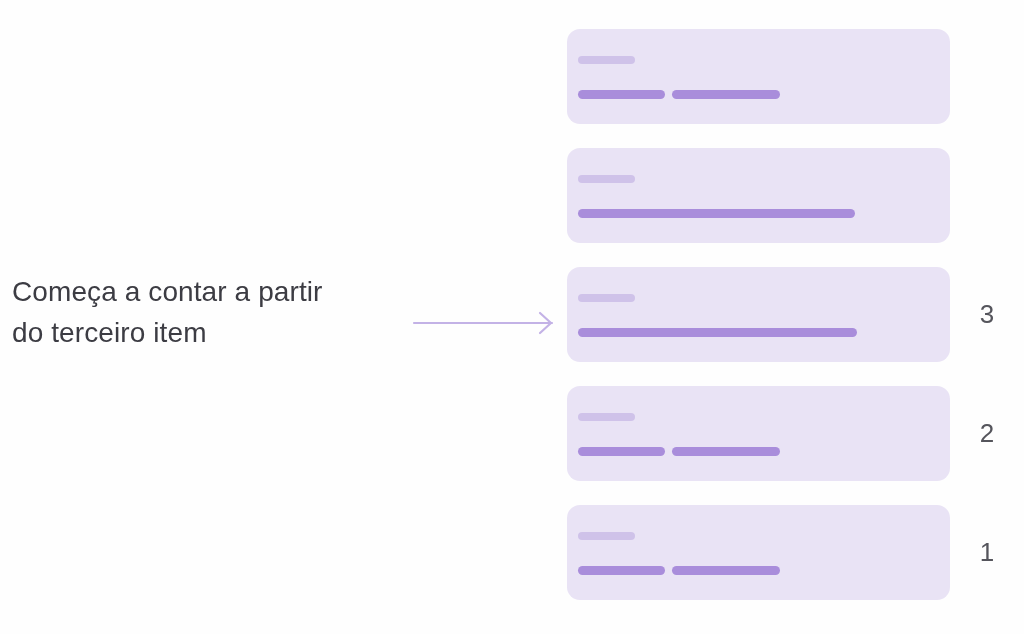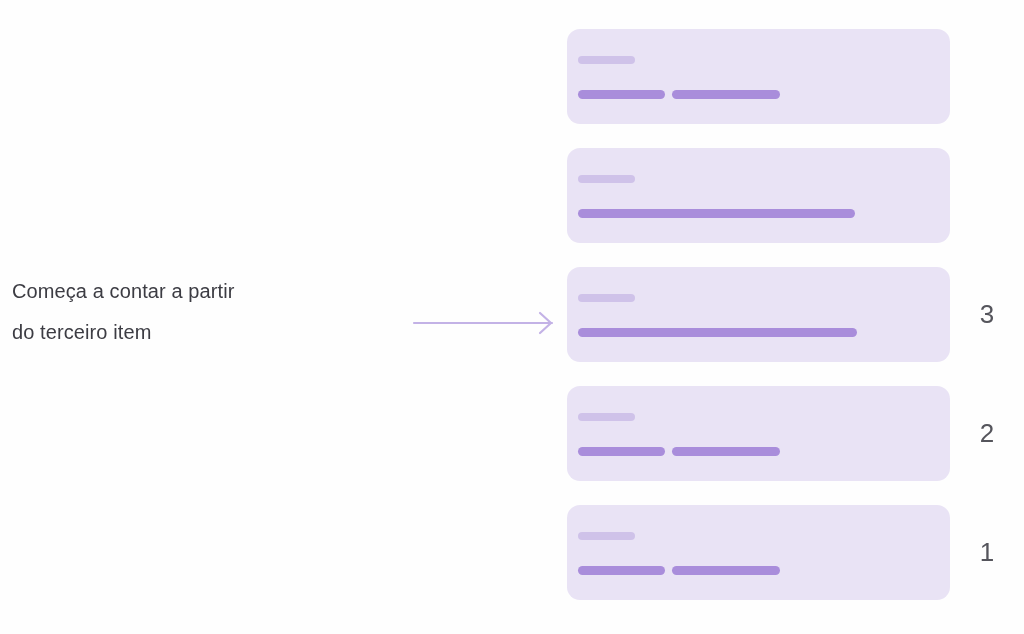--- a/index.html
+++ b/index.html
@@ -22,21 +22,21 @@
   }
 
   
   .annotation {
     position: absolute;
     left: 12px;
     top: 271px;
     width: 400px;
   }
   .annotation-text {
-    font-size: 20px;
+    font-size: 28px;
     line-height: 41px;
     color: #3c3c43;
     letter-spacing: 0.1px;
     white-space: pre-line;
     font-weight: 400;
   }
 
   
   .arrow-wrap {
     position: absolute;

